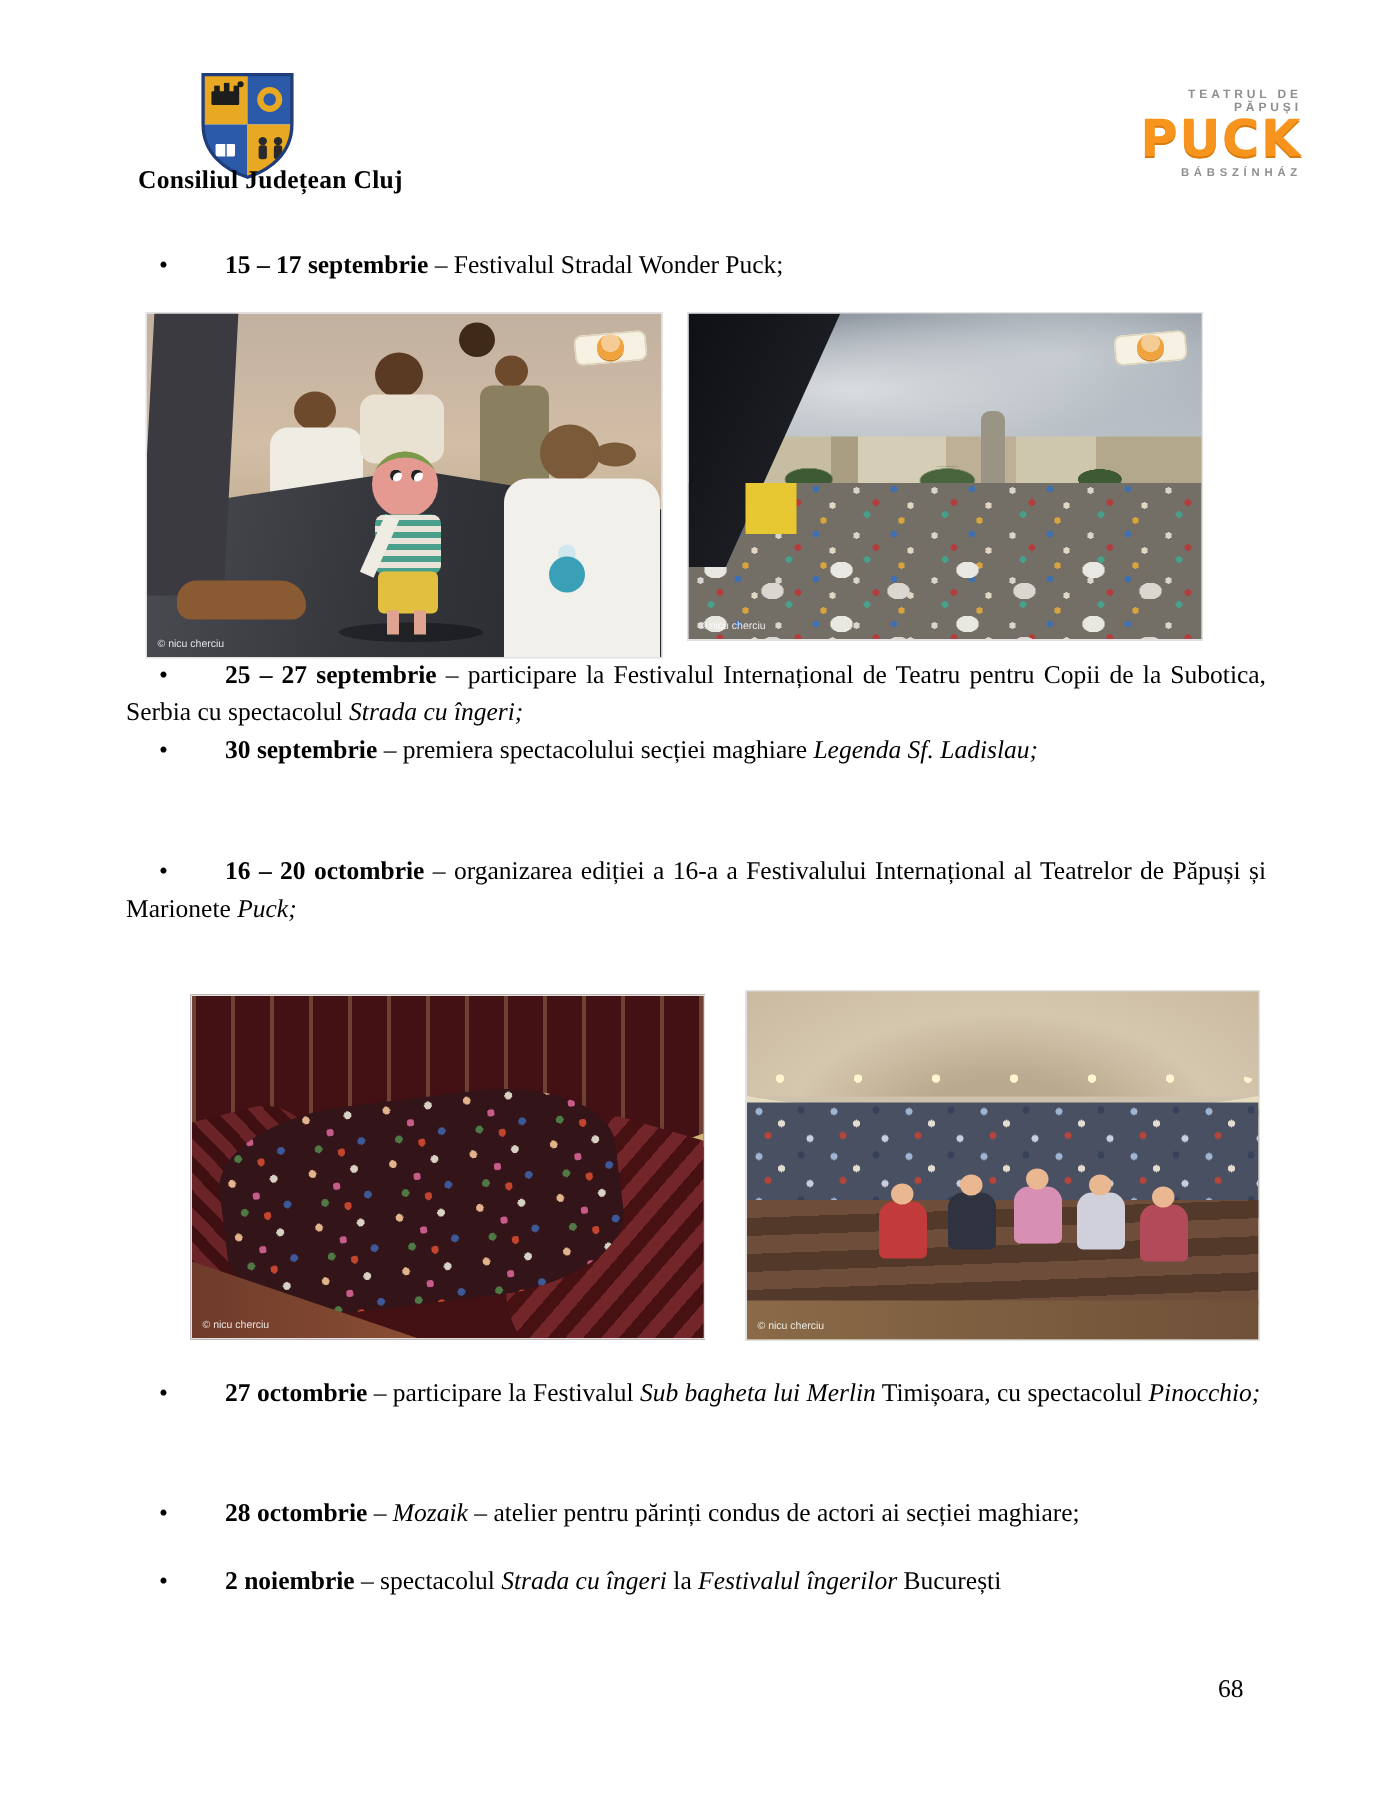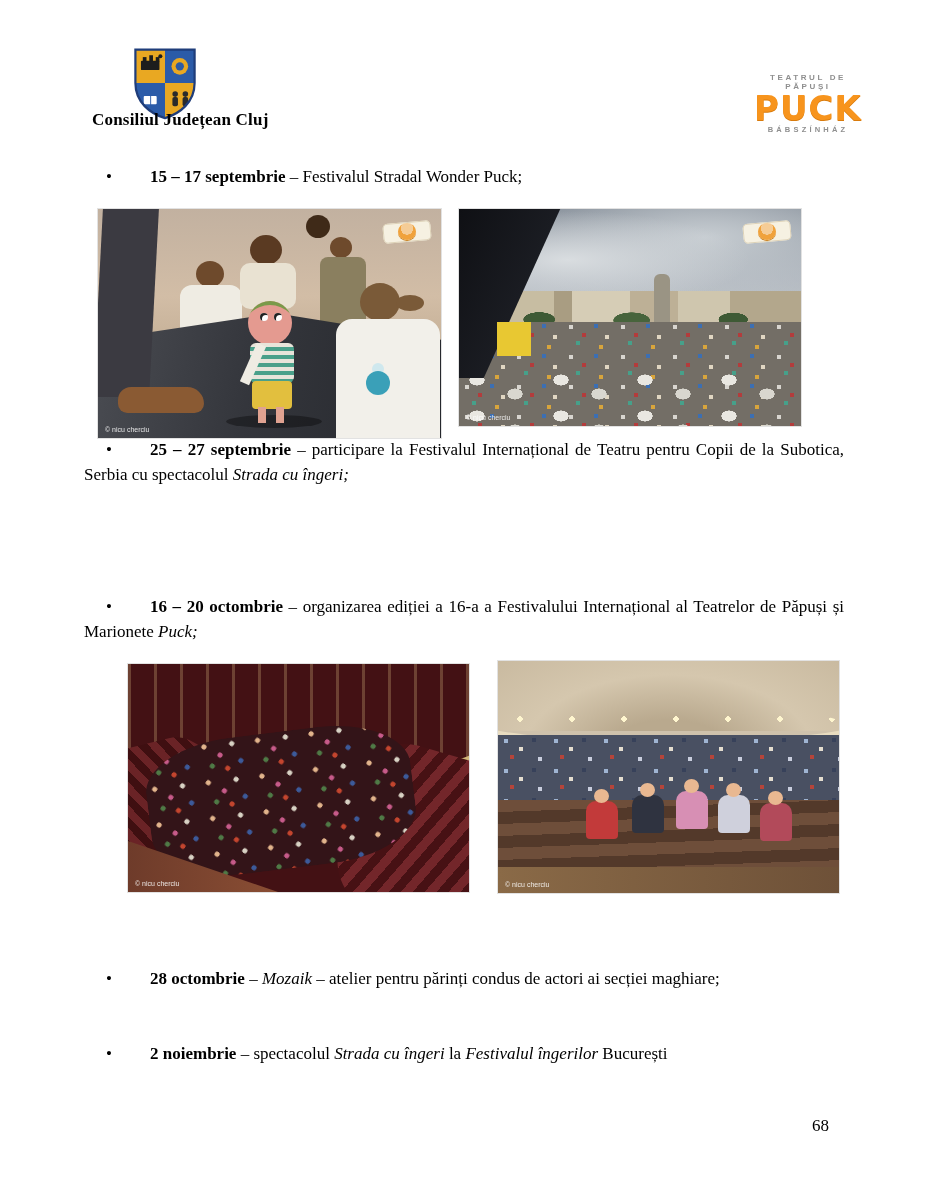--- a/index.html
+++ b/index.html
@@ -8,22 +8,22 @@
     background:#ffffff; overflow:hidden;
     font-family:"Liberation Serif", serif; color:#000;
   }
 
   
   .coat { position:absolute; left:128px; top:46px; width:74px; height:74px; }
   .council-name {
     position:absolute; left:92px; top:110px; width:220px;
     font-weight:bold; font-size:17px; letter-spacing:.2px;
   }
-  .puck-logo { position:absolute; left:748px; top:58px; width:120px; text-align:center;
-    font-family:"Liberation Sans", sans-serif;margin-top:15px; }
+  .puck-logo { position:absolute; left:748px; top:58px; width:120px; text-align:right;
+    font-family:"Liberation Sans", sans-serif; }
   .puck-top  { font-size:8px; letter-spacing:2.6px; color:#8f8f8f; font-weight:bold; }
   .puck-name { font-size:34px; line-height:34px; font-weight:800; letter-spacing:1px;
     color:#F7941D; text-shadow:0 1px 0 #d97b0c; font-family:"DejaVu Sans", sans-serif; }
   .puck-bottom { font-size:7.5px; letter-spacing:3.2px; color:#8f8f8f; font-weight:bold; }
 
   
   .bullet {
     position:absolute; left:84px; width:760px; margin:0;
     font-size:17px; line-height:25px; text-align:justify; text-indent:22px;
   }
@@ -211,22 +211,24 @@
   <div class="council-name">Consiliul Județean Cluj</div>
 
   <div class="puck-logo">
     <div class="puck-top">TEATRUL DE PĂPUȘI</div>
     <div class="puck-name">PUCK</div>
     <div class="puck-bottom">BÁBSZÍNHÁZ</div>
   </div>
 
   <p class="bullet" style="top:164px"><span class="dot">•</span><span class="seg-b">15 – 17 septembrie</span><span class="seg-n"> – Festivalul Stradal Wonder Puck;</span></p>
   <p class="bullet" style="top:437px"><span class="dot">•</span><span class="seg-b">25 – 27 septembrie</span><span class="seg-n"> – participare la Festivalul Internațional de Teatru pentru Copii de la Subotica, Serbia cu spectacolul </span><span class="seg-i">Strada cu îngeri;</span></p>
-  <p class="bullet" style="top:594px"><span class="dot">•</span><span class="seg-b">16 – 20 octombrie</span><span class="seg-n"> – organizarea ediției a 16-a a Festivalului Internațional al Teatrelor de Păpuși și Marionete </span><span class="seg-i">Puck;</span></p>
-  <p class="bullet" style="top:966px"><span class="dot">•</span><span class="seg-b">28 octombrie</span><span class="seg-n"> – </span><span class="seg-i">Mozaik</span><span class="seg-n"> – atelier pentru părinți condus de actori ai secției maghiare;</span></p>
+  <p class="bullet" style="top:487px"><span class="dot">•</span><span class="seg-b">30 septembrie</span><span class="seg-n"> – premiera spectacolului secției maghiare </span><span class="seg-i">Legenda Sf. Ladislau;</span></p>
+  <p class="bullet" style="top:568px"><span class="dot">•</span><span class="seg-b">16 – 20 octombrie</span><span class="seg-n"> – organizarea ediției a 16-a a Festivalului Internațional al Teatrelor de Păpuși și Marionete </span><span class="seg-i">Puck;</span></p>
+  <p class="bullet" style="top:916px"><span class="dot">•</span><span class="seg-b">27 octombrie</span><span class="seg-n"> – participare la Festivalul </span><span class="seg-i">Sub bagheta lui Merlin</span><span class="seg-n"> Timișoara, cu spectacolul </span><span class="seg-i">Pinocchio;</span></p>
+  <p class="bullet" style="top:996px"><span class="dot">•</span><span class="seg-b">28 octombrie</span><span class="seg-n"> – </span><span class="seg-i">Mozaik</span><span class="seg-n"> – atelier pentru părinți condus de actori ai secției maghiare;</span></p>
   <p class="bullet" style="top:1041px"><span class="dot">•</span><span class="seg-b">2 noiembrie</span><span class="seg-n"> – spectacolul </span><span class="seg-i">Strada cu îngeri</span><span class="seg-n"> la </span><span class="seg-i">Festivalul îngerilor</span><span class="seg-n"> București</span></p>
 
   <div class="photo" id="photo1">
     <div class="p1-k1h head"></div>
       <div class="p1-k1b"></div>
     <div class="p1-k2h head"></div>
       <div class="p1-k2b"></div>
     <div class="p1-k3h head"></div>
     <div class="p1-k4h head"></div>
       <div class="p1-k4b"></div>

